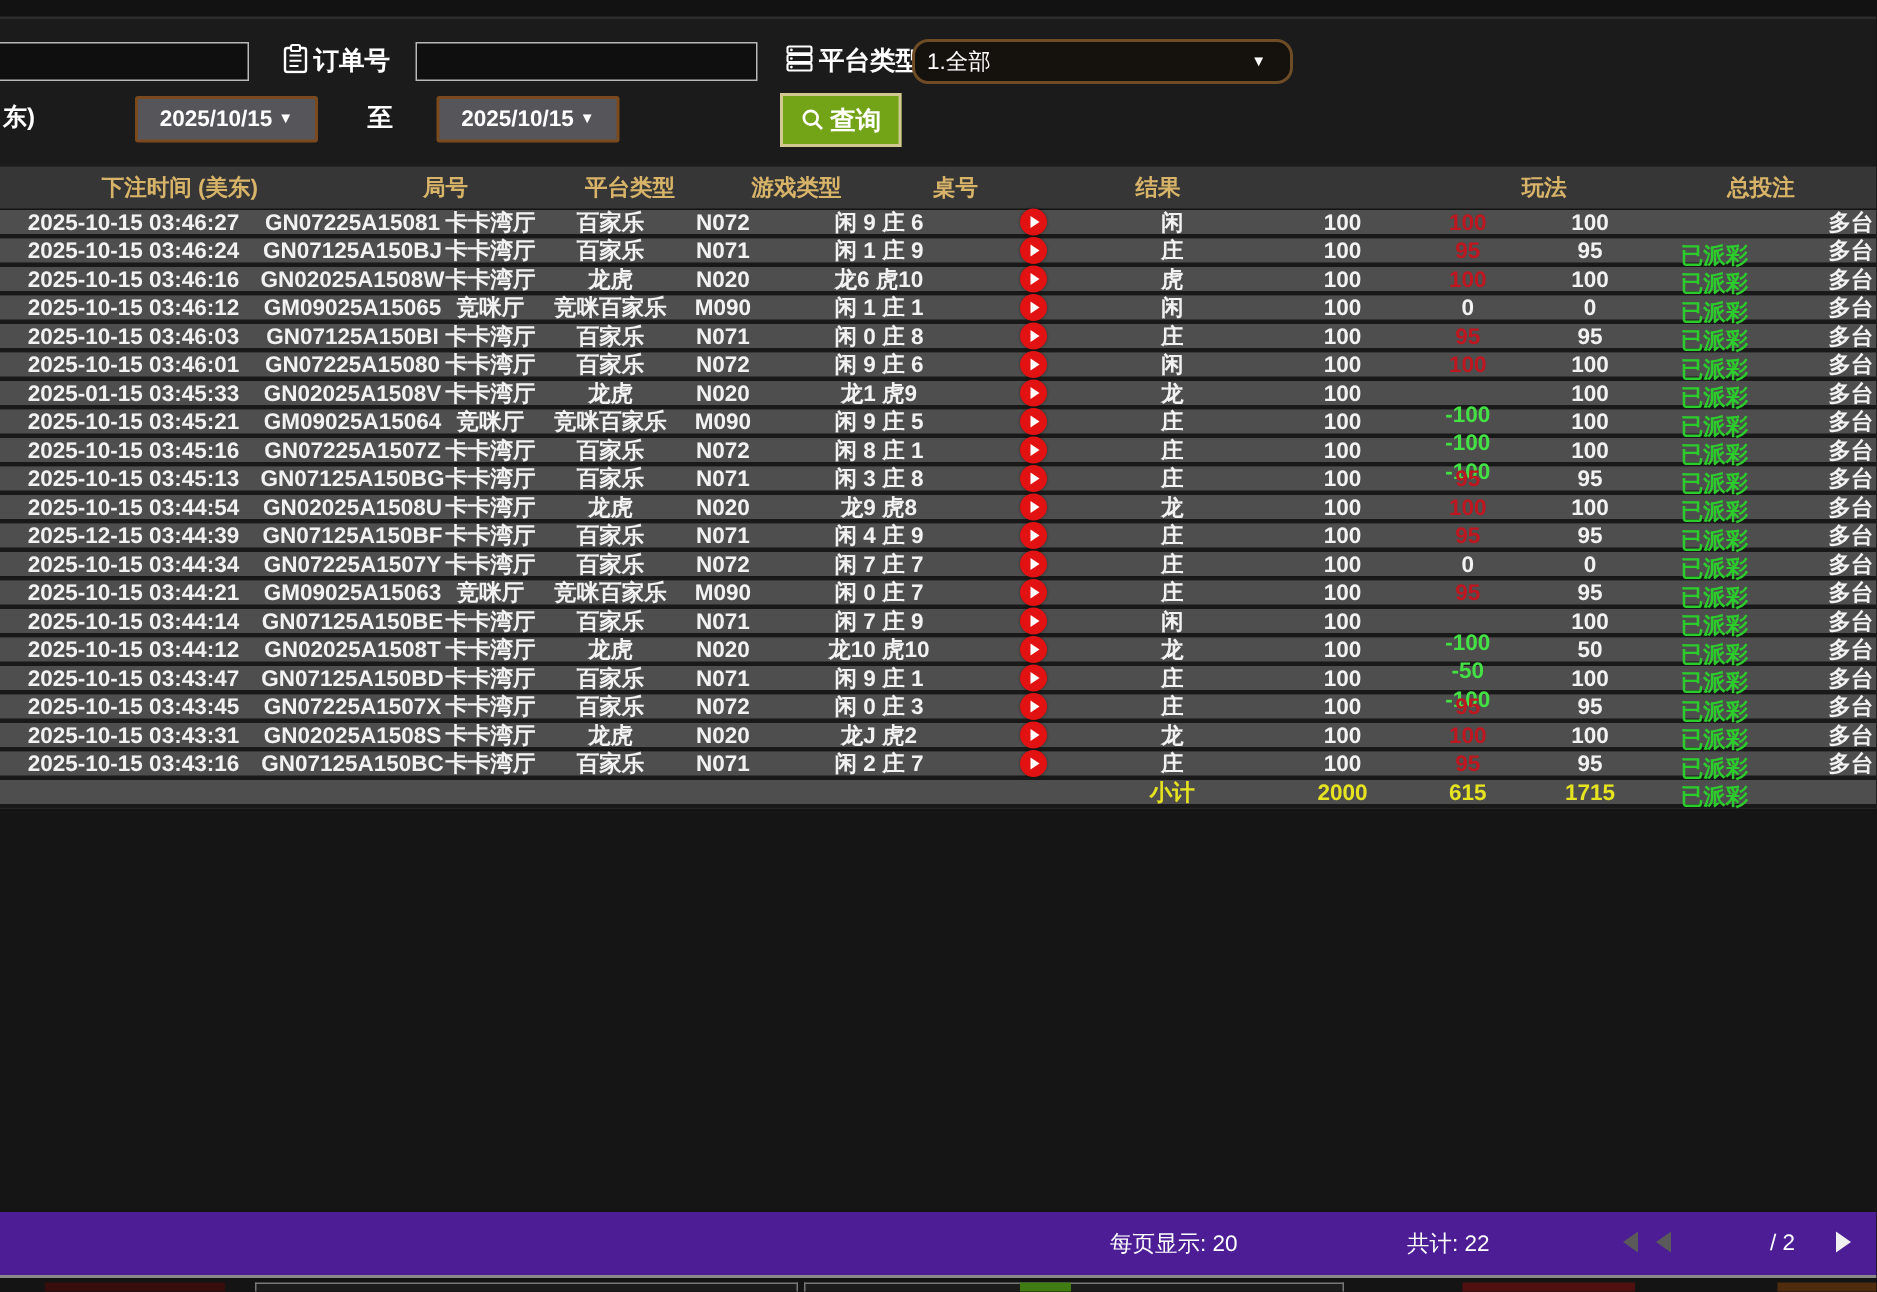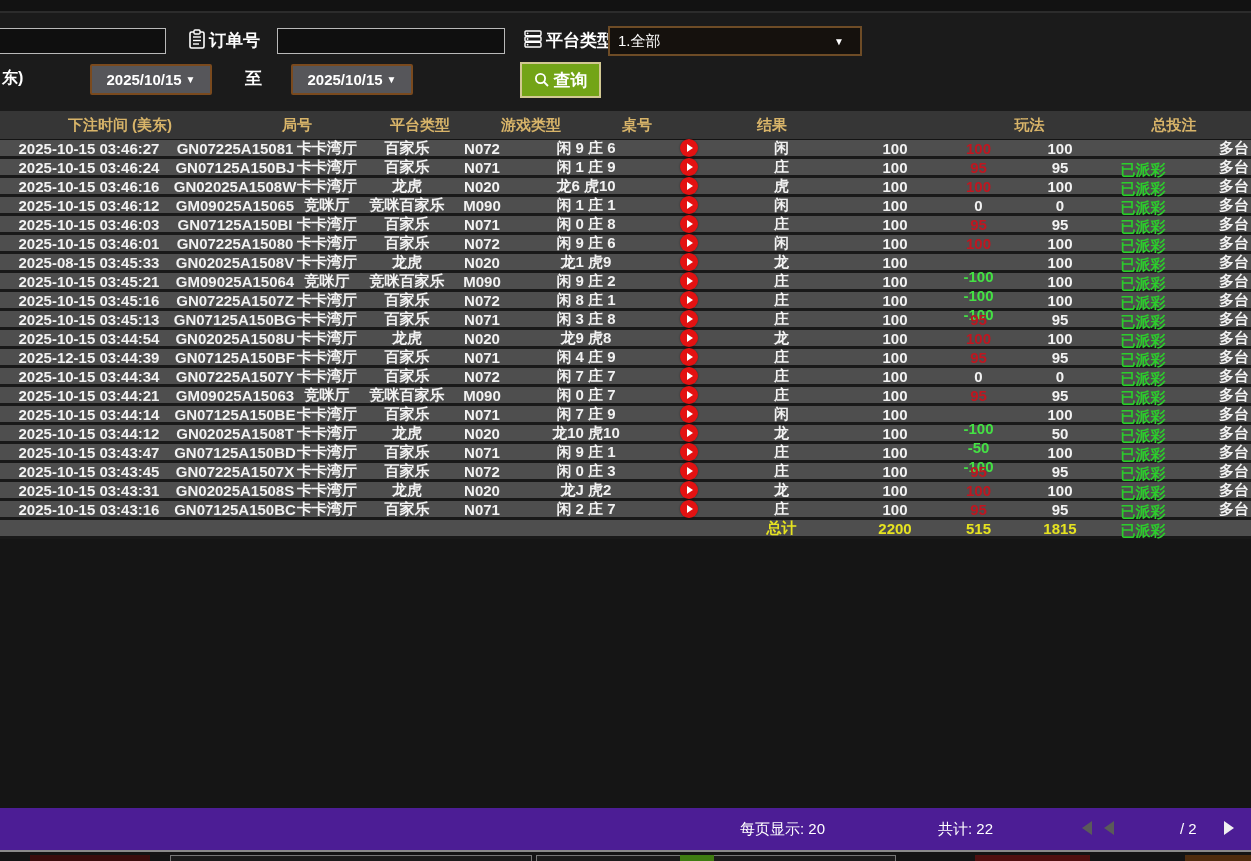--- a/index.html
+++ b/index.html
@@ -90,21 +90,21 @@
 
   <svg class="icon16" style="left:523px;top:16px;" viewBox="0 0 20 20">
     <rect x="2" y="2" width="16" height="4.6" rx="1" fill="none" stroke="#fff" stroke-width="1.4"></rect>
     <rect x="2" y="7.7" width="16" height="4.6" rx="1" fill="none" stroke="#fff" stroke-width="1.4"></rect>
     <rect x="2" y="13.4" width="16" height="4.6" rx="1" fill="none" stroke="#fff" stroke-width="1.4"></rect>
     <circle cx="4.6" cy="4.3" r="0.9" fill="#fff"></circle>
       <circle cx="4.6" cy="10" r="0.9" fill="#fff"></circle>
       <circle cx="4.6" cy="15.7" r="0.9" fill="#fff"></circle>
   </svg>
   <span class="lbl" style="left:546px;top:16px;">平台类型</span>
-  <div class="select-box" style="left:608px;top:13px;width:254px;height:30px;">
+  <div class="select-box" style="left:608px;top:13px;width:254px;height:30px;border-radius:11px;">
     <span class="val">1.全部</span>
     <span class="arr">▼</span>
   </div>
 
   <span class="lbl" style="left:2px;top:55px;font-size:16px;">东)</span>
   <div class="date-box" style="left:90px;top:51px;">
     <span>2025/10/15</span>
     <span class="arr">▼</span>
   </div>
   <span class="lbl" style="left:245px;top:54px;">至</span>
@@ -235,21 +235,21 @@
           <div class="play-btn"></div>
         </div>
         <div class="cell c7">闲</div>
         <div class="cell c8">100</div>
         <div class="cell c9 pos">100</div>
         <div class="cell c10">100</div>
         <div class="cell c11 status-paid">已派彩</div>
         <div class="cell c12">多台</div>
       </div>
       <div class="trow">
-        <div class="cell c0">2025-08-15 03:45:33</div>
+        <div class="cell c0">2025-01-15 03:45:33</div>
         <div class="cell c1">GN02025A1508V</div>
         <div class="cell c2">卡卡湾厅</div>
         <div class="cell c3">龙虎</div>
         <div class="cell c4">N020</div>
         <div class="cell c5">龙1 虎9</div>
         <div class="cell c6">
           <div class="play-btn"></div>
         </div>
         <div class="cell c7">龙</div>
         <div class="cell c8">100</div>
@@ -257,21 +257,21 @@
         <div class="cell c10">100</div>
         <div class="cell c11 status-paid">已派彩</div>
         <div class="cell c12">多台</div>
       </div>
       <div class="trow">
         <div class="cell c0">2025-10-15 03:45:21</div>
         <div class="cell c1">GM09025A15064</div>
         <div class="cell c2">竞咪厅</div>
         <div class="cell c3">竞咪百家乐</div>
         <div class="cell c4">M090</div>
-        <div class="cell c5">闲 9 庄 2</div>
+        <div class="cell c5">闲 9 庄 5</div>
         <div class="cell c6">
           <div class="play-btn"></div>
         </div>
         <div class="cell c7">庄</div>
         <div class="cell c8">100</div>
         <div class="cell c9 neg">-100</div>
         <div class="cell c10">100</div>
         <div class="cell c11 status-paid">已派彩</div>
         <div class="cell c12">多台</div>
       </div>
@@ -476,24 +476,24 @@
         <div class="cell c8">100</div>
         <div class="cell c9 pos">95</div>
         <div class="cell c10">95</div>
         <div class="cell c11 status-paid">已派彩</div>
         <div class="cell c12">多台</div>
       </div>
     </div>
 
   <div class="trow sum-row">
     <div class="spacer"></div>
-    <div class="cell c7">总计</div>
-    <div class="cell c8">2200</div>
-    <div class="cell c9">515</div>
-    <div class="cell c10">1815</div>
+    <div class="cell c7">小计</div>
+    <div class="cell c8">2000</div>
+    <div class="cell c9">615</div>
+    <div class="cell c10">1715</div>
   </div>
 </div>
 
 <div class="pager">
   <span class="ptext" style="left:740px;">每页显示: 20</span>
   <span class="ptext" style="left:938px;">共计: 22</span>
   <span class="arrow left" style="left:1082px;"></span>
   <span class="arrow left" style="left:1104px;"></span>
 
   <span class="ptext" style="left:1180px;">/  2</span>

